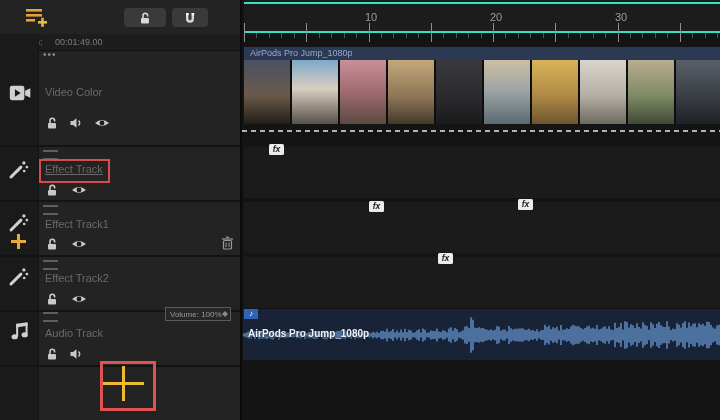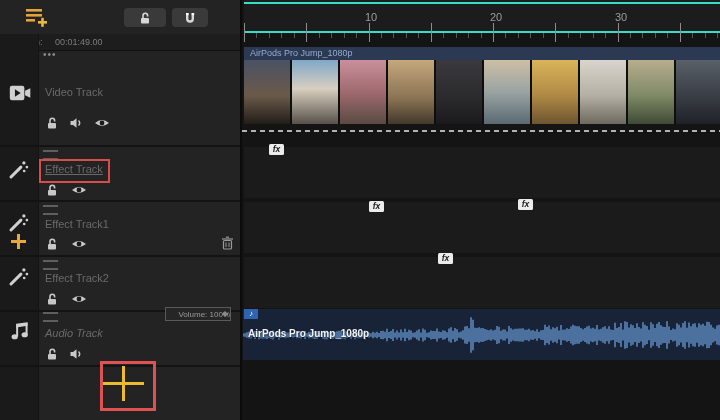--- a/index.html
+++ b/index.html
@@ -13,21 +13,21 @@
   .pill{position:absolute;background:#3a3a3a;border-radius:4px;height:19px;top:8px;
         display:flex;align-items:center;justify-content:center;}
   #duration-bar{left:0;top:34px;width:240px;height:16px;background:#1d1d1d;border-bottom:1px solid #101010;
         color:#7d7d7d;font-size:9px;line-height:16px;}
   .row-sep{left:0;width:240px;height:2px;background:#131313;}
   .track-label{color:#6a6a6a;font-size:11px;}
   .handle2{width:15px;height:6px;border-top:2px solid #5f5f5f;border-bottom:2px solid #5f5f5f;}
   .dots{color:#8a8a8a;font-size:10px;letter-spacing:1px;line-height:6px;}
   .redbox{border:2px solid #d94c4c;}
   #volume-box{left:165px;top:307px;width:66px;height:14px;background:#262626;border:1px solid #5a5a5a;
-      color:#9a9a9a;font-size:8px;line-height:13px;padding-left:4px;box-sizing:border-box;text-align:right;}
+      color:#9a9a9a;font-size:8px;line-height:13px;padding-left:4px;box-sizing:border-box;}
   .spin{position:absolute;right:2px;width:0;height:0;border-left:3px solid transparent;border-right:3px solid transparent;}
   .spin.up{top:3px;border-bottom:3px solid #8a8a8a;}
   .spin.dn{bottom:3px;border-top:3px solid #8a8a8a;}
   
   #add-plus-h{left:103px;top:382px;width:41px;height:3px;background:#ecbb2e;}
   #add-plus-v{left:122px;top:366px;width:3px;height:35px;background:#ecbb2e;}
   #plus-redbox{left:100px;top:361px;width:50px;height:44px;border:3px solid #dd5252;}
   .mini-plus-h{left:11px;top:240px;width:15px;height:2.5px;background:#e8a93c;}
   .mini-plus-v{left:17px;top:234px;width:2.5px;height:15px;background:#e8a93c;}
   
@@ -155,21 +155,21 @@
       <svg class="icon" width="20" height="22" viewBox="0 0 14 15">
         <polygon points="5,3.2 13,2 13,4.6 5,5.8" fill="#d0d0d0"></polygon>
         <rect x="5" y="3.5" width="1.4" height="8.5" fill="#d0d0d0"></rect>
         <rect x="11.6" y="2.5" width="1.4" height="8" fill="#d0d0d0"></rect>
         <ellipse cx="4" cy="12.2" rx="2.2" ry="1.8" fill="#d0d0d0"></ellipse>
         <ellipse cx="11" cy="10.8" rx="2.2" ry="1.8" fill="#d0d0d0"></ellipse>
       </svg>
     </span>
 
     <div class="abs dots" style="left:43px;top:52px;">•••</div>
-    <div class="abs track-label" style="left:45px;top:86px;">Video Track</div>
+    <div class="abs track-label" style="left:45px;top:86px;">Video Color</div>
     <span class="ic" style="left:45px;top:116px;">
       <svg class="icon" width="14" height="14" viewBox="0 0 14 14">
         <rect x="3" y="7" width="8" height="5.5" rx="1" fill="#c8c8c8"></rect>
         <path d="M5 7 V4.6 a2.3 2.3 0 0 1 4.6 0 V5.6" fill="none" stroke="#c8c8c8" stroke-width="1.6"></path>
       </svg>
     </span>
     <span class="ic" style="left:69px;top:116px;">
       <svg class="icon" width="15" height="14" viewBox="0 0 15 14">
         <polygon points="1.5,5 4,5 7.5,2.2 7.5,11.8 4,9 1.5,9" fill="#c8c8c8"></polygon>
         <path d="M9.5 4.5 a3.6 3.6 0 0 1 0 5" fill="none" stroke="#c8c8c8" stroke-width="1.4"></path>
@@ -240,21 +240,21 @@
       </svg>
     </span>
     <div class="abs row-sep" style="top:310px;"></div>
 
     <div class="abs handle2" style="left:43px;top:312px;"></div>
     <div id="volume-box" class="abs">
       <span>Volume: 100%</span>
       <span class="spin up"></span>
       <span class="spin dn"></span>
     </div>
-    <div class="abs track-label" style="left:45px;top:327px;font-style:italic;">Audio Track</div>
+    <div class="abs track-label" style="left:45px;top:327px;">Audio Track</div>
     <span class="ic" style="left:45px;top:347px;">
       <svg class="icon" width="14" height="14" viewBox="0 0 14 14">
         <rect x="3" y="7" width="8" height="5.5" rx="1" fill="#c8c8c8"></rect>
         <path d="M5 7 V4.6 a2.3 2.3 0 0 1 4.6 0 V5.6" fill="none" stroke="#c8c8c8" stroke-width="1.6"></path>
       </svg>
     </span>
     <span class="ic" style="left:69px;top:347px;">
       <svg class="icon" width="15" height="14" viewBox="0 0 15 14">
         <polygon points="1.5,5 4,5 7.5,2.2 7.5,11.8 4,9 1.5,9" fill="#c8c8c8"></polygon>
         <path d="M9.5 4.5 a3.6 3.6 0 0 1 0 5" fill="none" stroke="#c8c8c8" stroke-width="1.4"></path>

